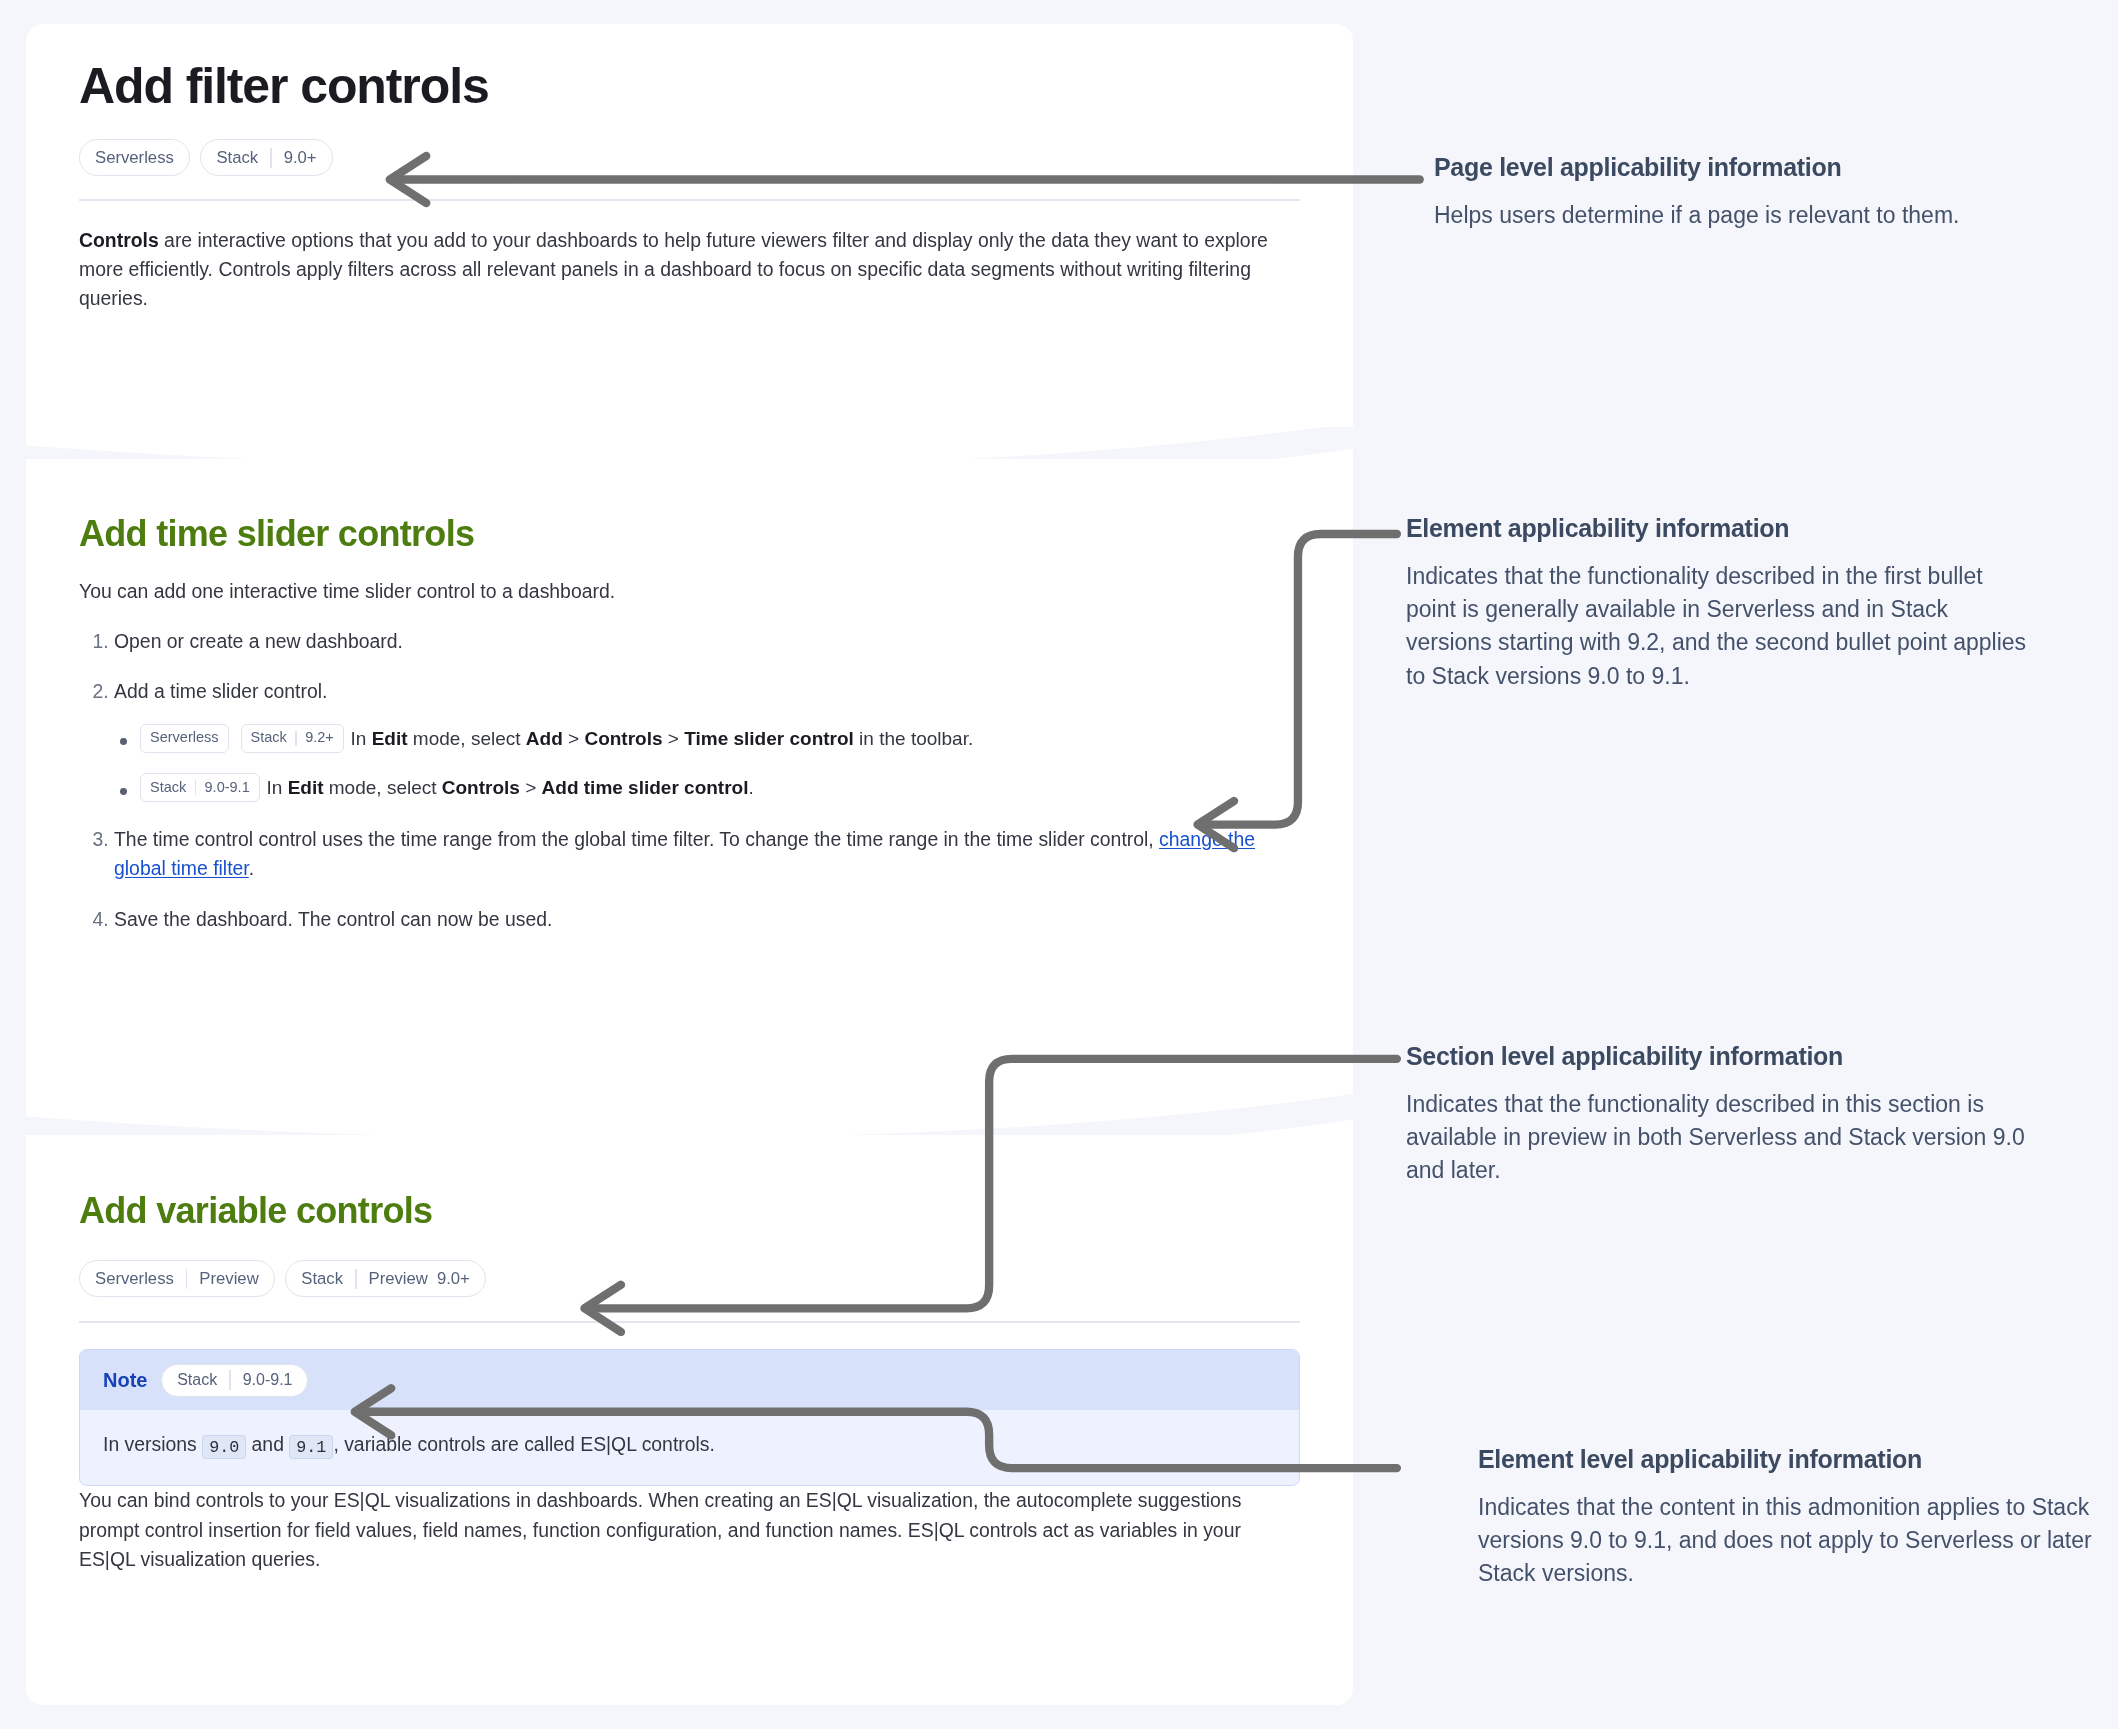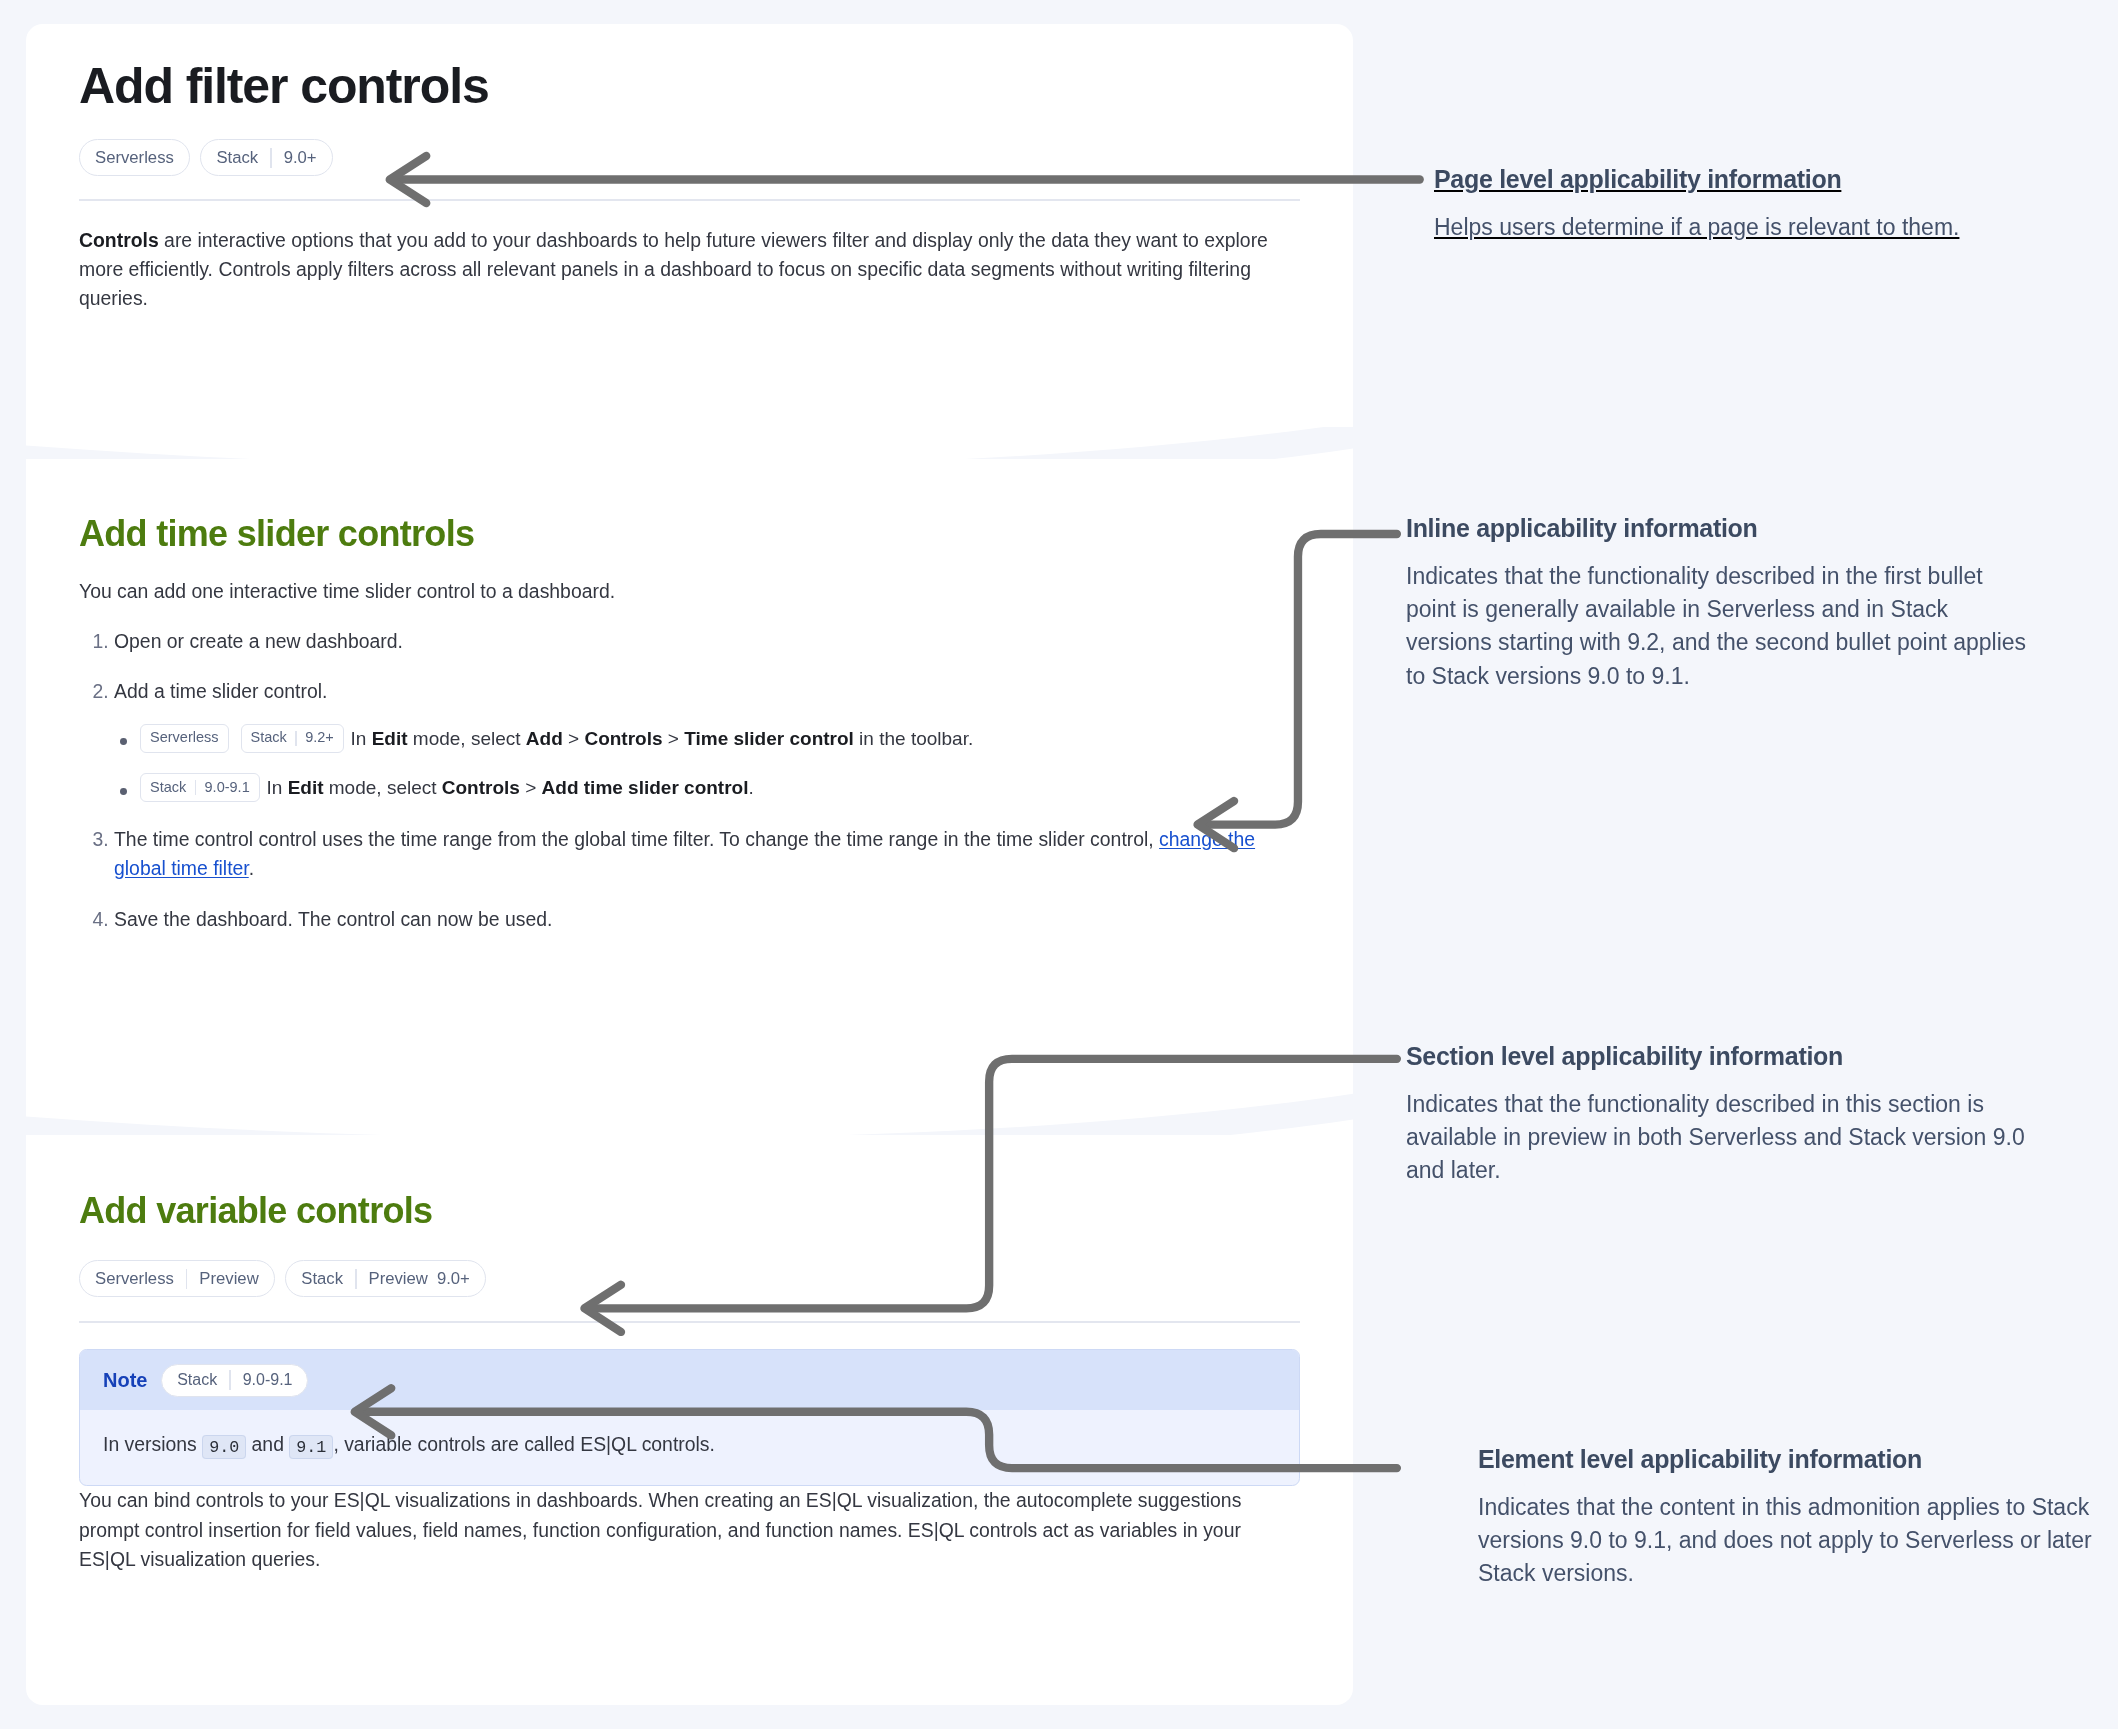--- a/index.html
+++ b/index.html
@@ -182,21 +182,21 @@
     line-height: 1.2;
     letter-spacing: -0.3px;
     color: #3c4a61;
   }
   .annot p {
     margin: 0;
     font-size: 23px;
     line-height: 1.45;
     color: #44516a;
   }
-  #annot-1 { left: 1434px; top: 164px; text-decoration: underline; }
+  #annot-1 { left: 1434px; top: 152px; }
   #annot-2 { left: 1406px; top: 513px; }
   #annot-3 { left: 1406px; top: 1041px; }
   #annot-4 { left: 1478px; top: 1444px; }
 
   
   #connectors {
     position: absolute;
     left: 0; top: 0;
     width: 2119px; height: 1729px;
     pointer-events: none;
@@ -328,21 +328,21 @@
     </div>
 
   </div>
 
   <div class="annot" id="annot-1">
     <h3>Page level applicability information</h3>
     <p>Helps users determine if a page is relevant to them.</p>
   </div>
 
   <div class="annot" id="annot-2">
-    <h3>Inline applicability information</h3>
+    <h3>Element applicability information</h3>
     <p>Indicates that the functionality described in the first bullet point is generally available in Serverless and in Stack versions starting with 9.2, and the second bullet point applies to Stack versions 9.0 to 9.1.</p>
   </div>
 
   <div class="annot" id="annot-3">
     <h3>Section level applicability information</h3>
     <p>Indicates that the functionality described in this section is available in preview in both Serverless and Stack version 9.0 and later.</p>
   </div>
 
   <div class="annot" id="annot-4">
     <h3>Element level applicability information</h3>

